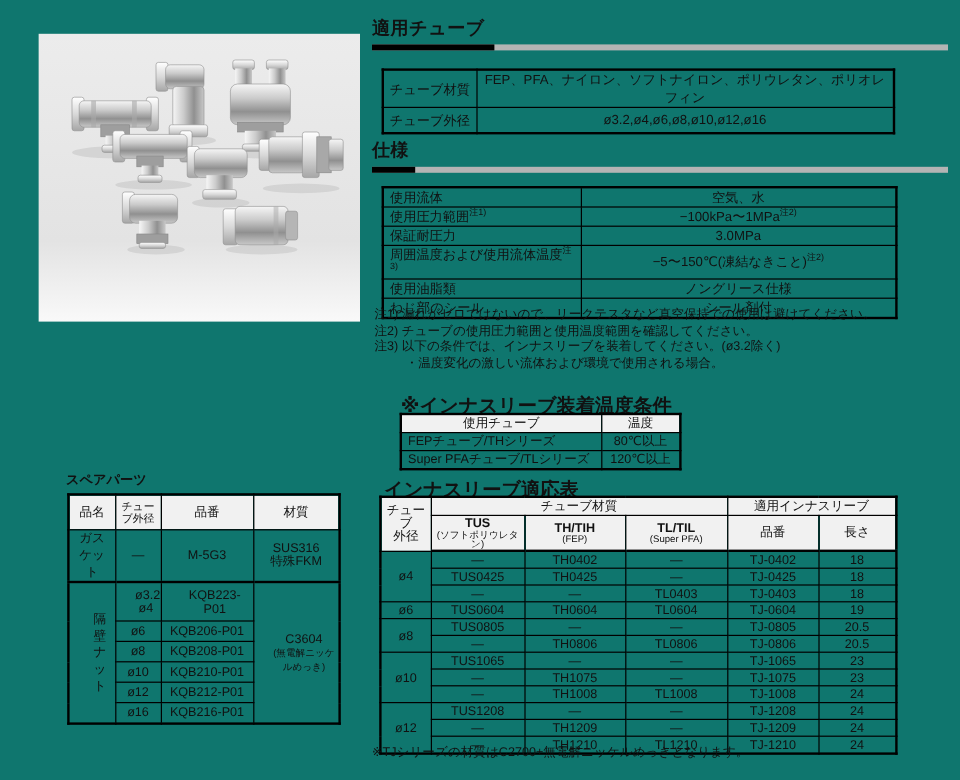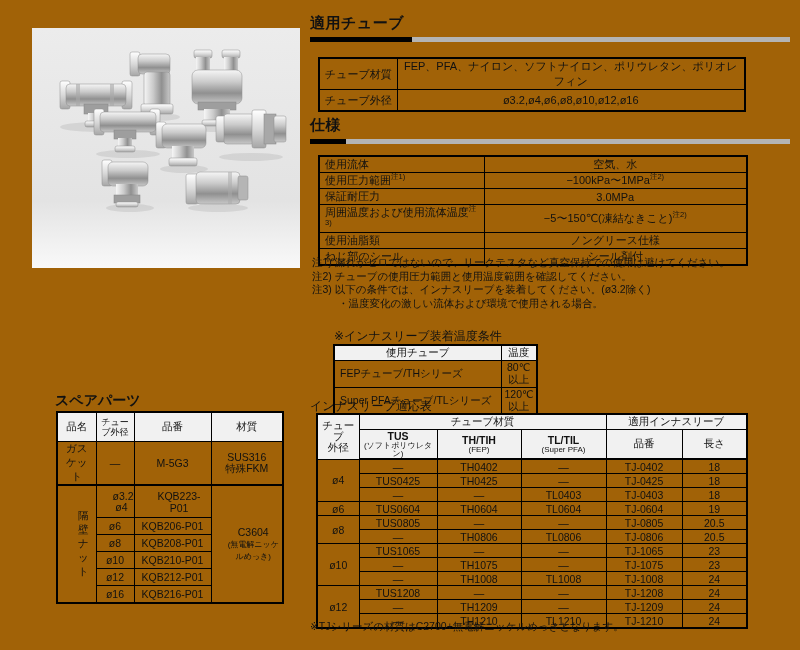--- a/index.html
+++ b/index.html
@@ -1,40 +1,40 @@
 <!DOCTYPE html>
 <html><head>
 <meta charset="utf-8">
 <style>
   html,body{margin:0;padding:0;background:#fff;}
-  #page{position:relative;width:800px;height:650px;background:#a16207;overflow:hidden;
+  #page{position:relative;width:800px;height:650px;background:#0f766e;overflow:hidden;
         font-family:"Liberation Sans","DejaVu Sans",sans-serif;color:#111;}
   .abs{position:absolute;}
   
   .h-big{font-size:15px;font-weight:bold;letter-spacing:.5px;white-space:nowrap;}
-  .h-mid{font-size:14px;font-weight:bold;white-space:nowrap;}
-  .h-small{font-size:12px;font-weight:normal;white-space:nowrap;}
+  .h-mid{font-size:11px;font-weight:bold;white-space:nowrap;}
+  .h-small{font-size:16px;font-weight:bold;white-space:nowrap;}
   .rule{height:5px;background:#b4b4b4;width:480px;}
   .rule::before{content:"";display:block;height:5px;background:#000;width:var(--bw,100px);}
   
   table.tbl{border-collapse:collapse;border:2px solid #000;color:#111;table-layout:fixed;}
   table.tbl th,table.tbl td{border:1px solid #000;padding:0 3px;text-align:center;
       font-weight:normal;overflow:hidden;}
   .hdr{background:#f1f1f1;}
   .bold{font-weight:bold;}
   .left{text-align:left !important;padding-left:5px !important;}
   .sep td,.sep th{border-top:2px solid #000;}
   #tube-table{width:428px;font-size:11px;}
   #tube-table td,#tube-table th{height:20px;}
   #spec-table{width:430px;font-size:11px;}
   #spec-table td,#spec-table th{height:15px;}
   sup.note-ref{font-size:7.5px;vertical-align:super;line-height:0;margin-top:24px;}
   #notes{font-size:10.5px;line-height:13.6px;white-space:nowrap;}
   #notes .indent{margin-left:26px;}
-  #temp-table{width:205px;font-size:10.5px;border-radius:17px;}
+  #temp-table{width:235px;font-size:10.5px;border-radius:17px;}
   #temp-table td,#temp-table th{height:12px;}
   #spare-table{width:226px;font-size:10.5px;}
   #spare-table .rh{height:28px;font-size:10.5px;}
   #spare-table .odh{font-size:9px;line-height:10px;}
   #spare-table .r-gasket td,#spare-table .r-gasket th{height:35px;border-bottom:2px solid #000;}
   #spare-table .r-nut1 td,#spare-table .r-nut1 th{height:31px;padding-left:16px;}
   #spare-table .r-nut td,#spare-table .r-nut th{height:16px;}
   .xsmall{font-size:8px;}
   #sleeve-table{width:432px;font-size:10.5px;}
   #sleeve-table td,#sleeve-table th{height:13px;}
@@ -283,21 +283,21 @@
           <td class="twoline">ø12</td>
           <td class="bold">KQB212-P01</td>
         </tr>
         <tr class="r-nut">
           <td class="twoline">ø16</td>
           <td class="bold">KQB216-P01</td>
         </tr>
       </tbody>
   </table>
 
-  <div class="abs h-small" style="left:310px;top:398px;">インナスリーブ適応表</div>
+  <div class="abs h-small" style="left:320px;top:398px;">インナスリーブ適応表</div>
   <table class="abs tbl" id="sleeve-table" style="left:316px;top:413px;">
     <colgroup>
         <col style="width:42px">
         <col style="width:78px">
         <col style="width:84px">
         <col style="width:85px">
         <col style="width:76px">
         <col>
       </colgroup>
     <thead>

